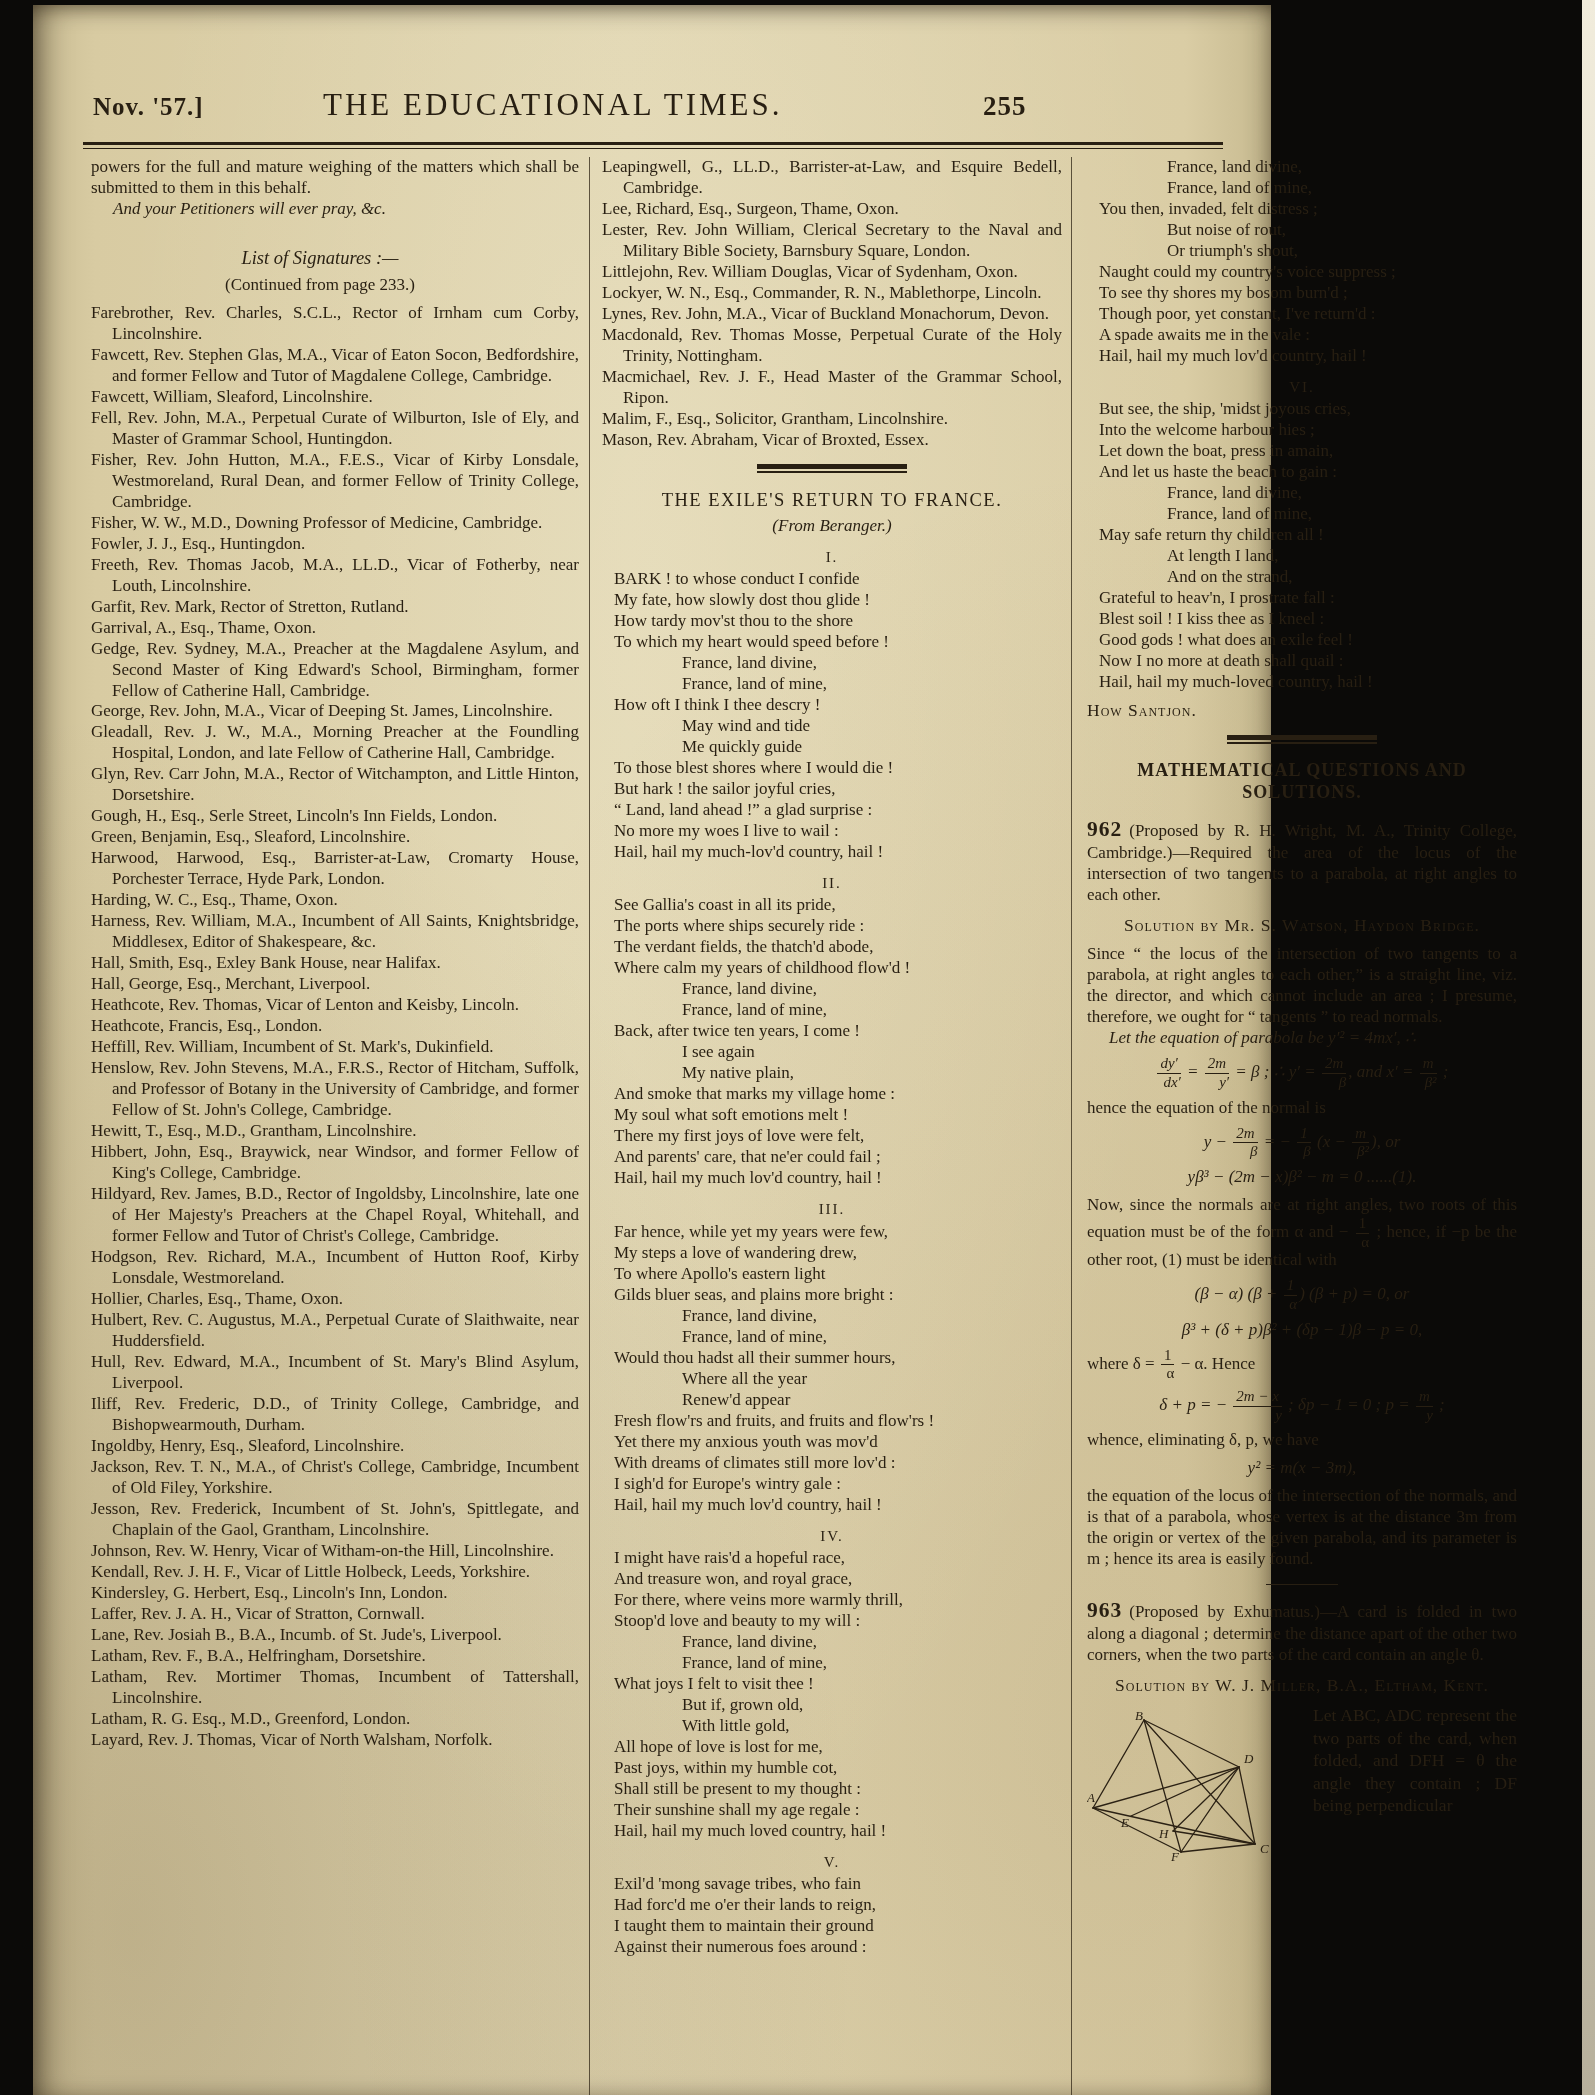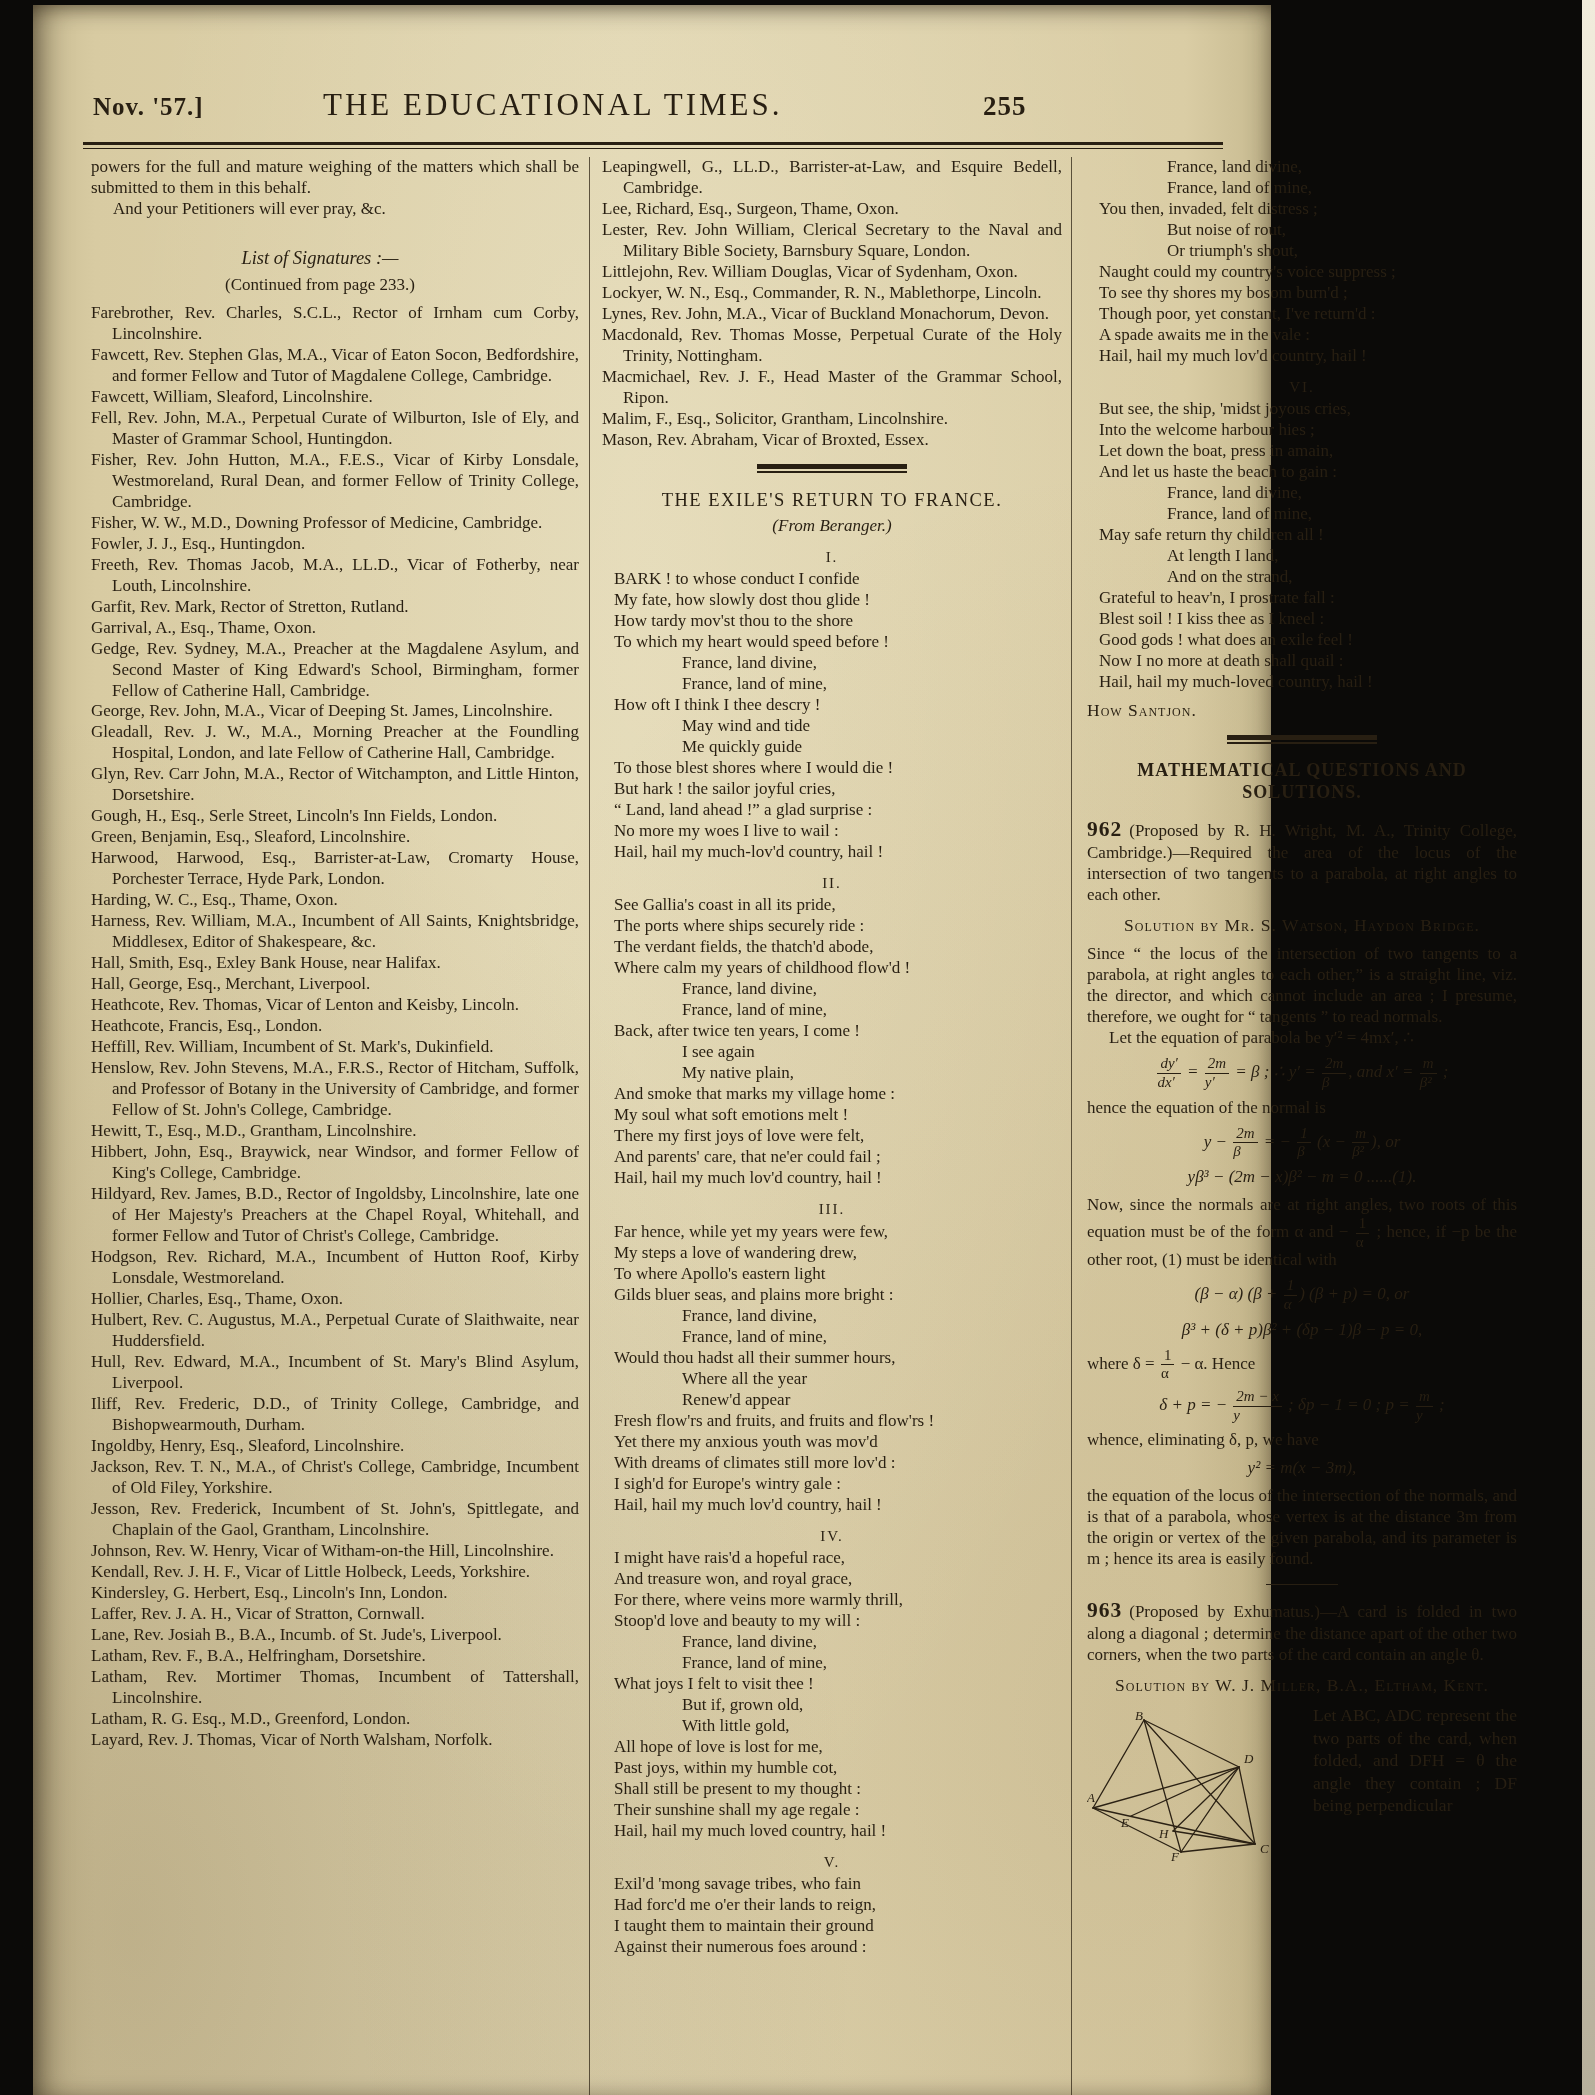--- a/index.html
+++ b/index.html
@@ -35,21 +35,21 @@
   .columns { position:absolute; left:58px; top:152px; width:1426px; bottom:0;
     display:flex; overflow:hidden; font-size:17px; line-height:1.235; }
   .col { overflow:hidden; }
   .col1 { width:492px; padding-right:4px; }
   .col2 { width:460px; }
   .col3 { flex:1; padding-left:2px; }
   .vrule { width:1px; background:#3a2f1e; opacity:.8; }
   .v1 { margin:0 12px 0 6px; }
   .v2 { margin:0 13px 0 9px; }
   p { margin:0; text-align:justify; }
-  .indent { text-indent:22px; }
+  .indent { text-indent:22px;font-style:italic; }
   
   .sig-list div { padding-left:21px; text-indent:-21px; text-align:justify; }
   .list-heading { font-style:italic; font-weight:normal; text-align:center;
     font-size:18.5px; margin:27px 30px 5px 0; }
   .continued { text-align:center; text-indent:0; margin:0 30px 7px 0; }
   
   .bar-divider { width:150px; margin:13px auto 14px; border-top:5px solid var(--ink);
     border-bottom:2px solid var(--ink); padding-top:2px; height:0; box-sizing:content-box; }
   .poem-title { margin:16px 0 4px; text-align:center; font-weight:normal;
     font-size:18.5px; letter-spacing:1.5px; }
@@ -59,21 +59,21 @@
   .poem-signature { text-align:left; font-variant:small-caps; letter-spacing:1px;
     padding-right:16px; margin-top:7px; font-size:17.5px; }
   
   .math-heading { text-align:center; font-weight:bold; font-size:18px;
     letter-spacing:1px; max-width:340px; margin:15px auto 13px; }
   .question { margin:9px 0 8px; }
   .qnum { font-size:21.5px; font-weight:bold; letter-spacing:1px; margin-right:7px; }
   .sol-heading { text-align:center; font-variant:small-caps; letter-spacing:1px;
     margin:9px 0 8px; font-size:17.5px; }
   .eq { text-align:center; font-style:italic; margin:7px 0; }
-  .frac { display:inline-flex; flex-direction:column; text-align:left;
+  .frac { display:inline-flex; flex-direction:column; text-align:right;
     vertical-align:middle; line-height:1.05; font-size:.88em; margin:0 2px; }
   .frac .fnum { padding:0 3px 1px; border-bottom:1.3px solid var(--ink); }
   .frac .fden { padding-top:1px; }
   .thin-divider { width:72px; border-top:1.6px solid var(--ink); margin:14px auto 12px; }
   .sol963 { margin-top:8px; }
   .sol963 svg { float:left; width:214px; height:152px; margin:6px 12px 0 0; }
   .sol963 p { text-align:justify; font-size:17.5px; line-height:1.28; }
   .fig-label { font-style:italic; font-size:13px; fill:var(--ink);
     font-family:"Liberation Serif","DejaVu Serif",serif; }
 </style>

